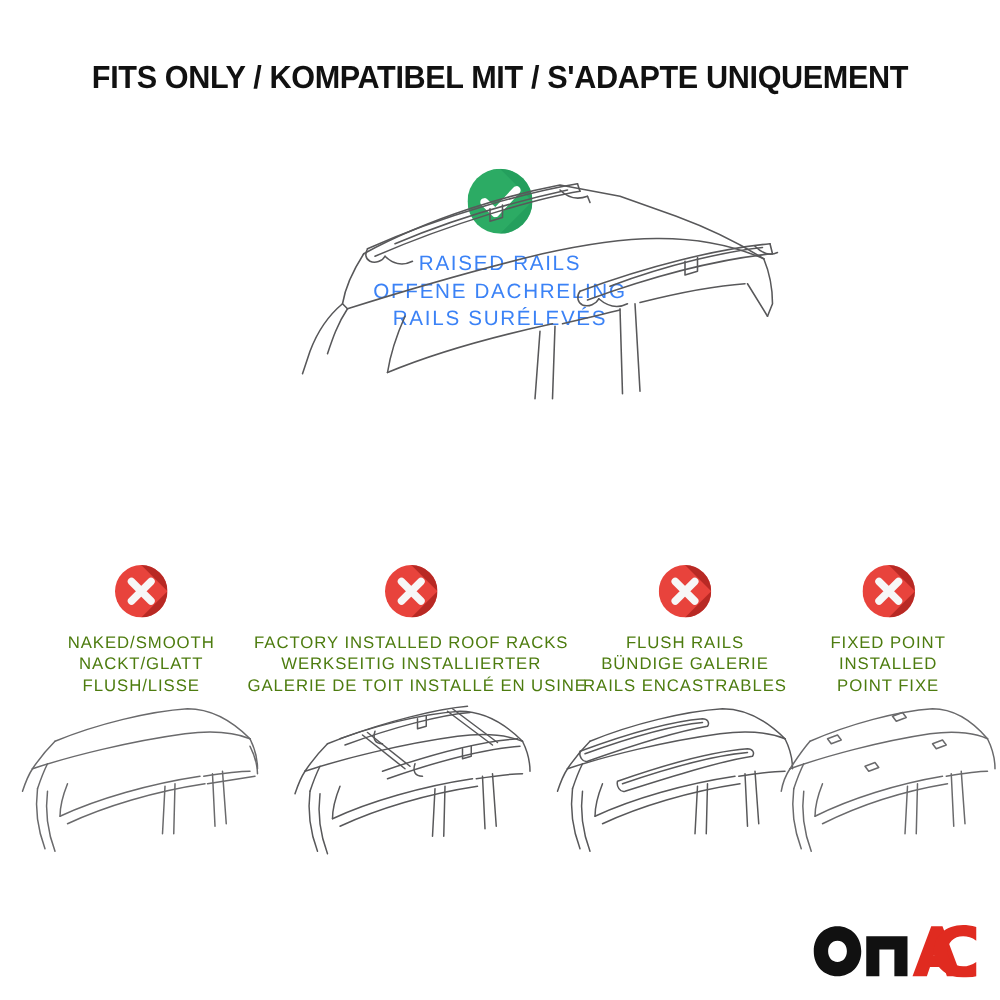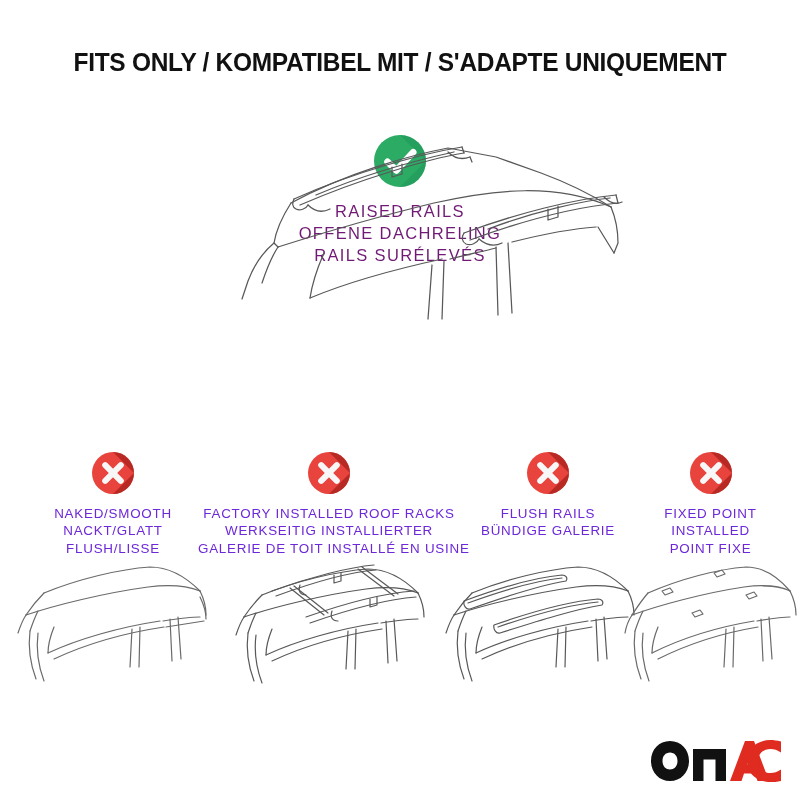--- a/index.html
+++ b/index.html
@@ -49,21 +49,21 @@
     margin: 0 auto;
     position: relative;
   }
   .hero-labels {
     margin-top: 14px;
     line-height: 1.32;
   }
   .hero-labels div {
     font-size: 16.5px;
     letter-spacing: 1.35px;
-    color: #701a75;
+    color: #3b82f6;
     white-space: nowrap;
   }
 
   .hero-art {
     position: absolute;
     left: 196px;
     top: 143px;
     width: 430px;
     height: 180px;
   }
@@ -87,21 +87,21 @@
     margin: 0 auto;
     position: relative;
   }
   .item-labels {
     margin-top: 11px;
     line-height: 1.3;
   }
   .item-labels div {
     font-size: 13.4px;
     letter-spacing: 0.75px;
-    color: #6d28d9;
+    color: #4d7c0f;
     white-space: nowrap;
   }
 
   
   .item-0 { left: 13px;  width: 200px; }
   .item-1 { left: 198px; width: 262px; }
   .item-2 { left: 448px; width: 200px; }
   .item-3 { left: 628px; width: 165px; }
 
   
@@ -236,20 +236,21 @@
     <div class="item-icon">
       <svg width="42" height="42" viewBox="0 0 42 42">
         <circle cx="21" cy="21" r="21" fill="#e8433c"></circle>
         <path d="M21 0 A21 21 0 0 1 21 42 L42 21 Z" fill="#a5201c" opacity="0.72"></path>
         <path d="M13.2 13.2 L28.8 28.8 M28.8 13.2 L13.2 28.8" stroke="#f7f7f7" stroke-width="6" stroke-linecap="round"></path>
       </svg>
     </div>
     <div class="item-labels">
       <div>FLUSH RAILS</div>
       <div>BÜNDIGE GALERIE</div>
+      <div>RAILS ENCASTRABLES</div>
     </div>
   </div>
 
   <div class="item item-3">
     <div class="item-icon">
       <svg width="42" height="42" viewBox="0 0 42 42">
         <circle cx="21" cy="21" r="21" fill="#e8433c"></circle>
         <path d="M21 0 A21 21 0 0 1 21 42 L42 21 Z" fill="#a5201c" opacity="0.72"></path>
         <path d="M13.2 13.2 L28.8 28.8 M28.8 13.2 L13.2 28.8" stroke="#f7f7f7" stroke-width="6" stroke-linecap="round"></path>
       </svg>

